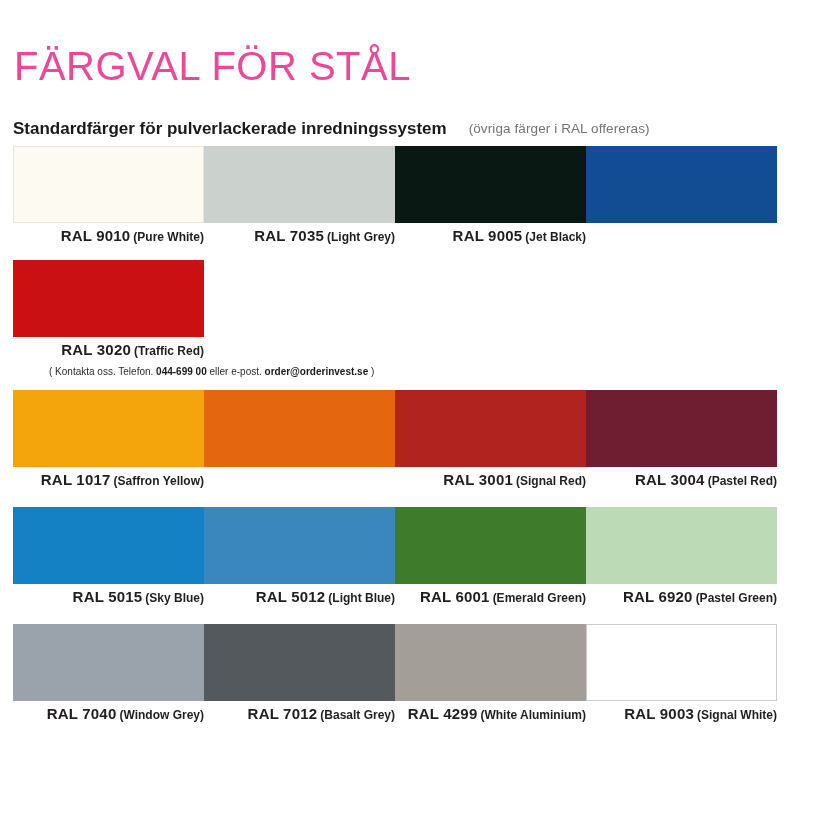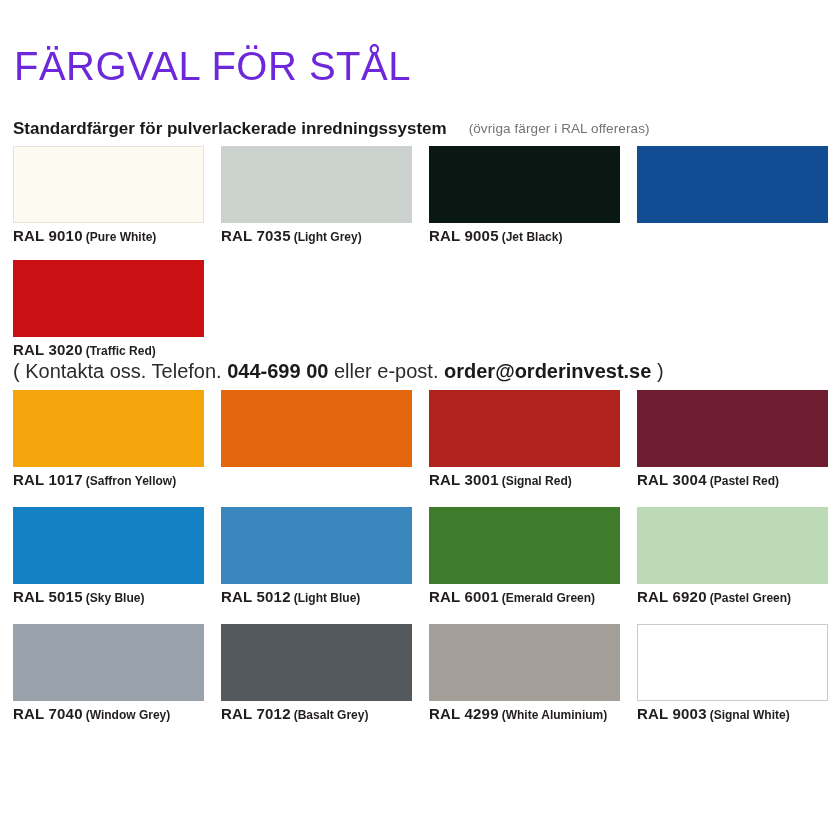--- a/index.html
+++ b/index.html
@@ -13,21 +13,21 @@
     overflow: hidden;
   }
   .page { width: 840px; padding: 0 12px 0 13px; }
 
   .main-title {
     margin: 44px 0 0 1px;
     font-size: 40px;
     line-height: 44px;
     font-weight: 300;
     letter-spacing: 0.5px;
-    color: #6d28d9;
+    color: #ec4899;
   }
 
   .section-head {
     font-size: 17px;
     line-height: 20px;
     font-weight: bold;
     color: #1a1a1a;
     display: flex;
     align-items: flex-end;
   }
@@ -35,30 +35,31 @@
   .sec2-head { margin-top: 34px; }
   .head-note {
     font-weight: normal;
     font-size: 13.5px;
     color: #737373;
     margin-left: 22px;
     letter-spacing: 0.1px;
   }
   .contact-note {
     margin-top: 3px;
-    font-size: 20px;
+    font-size: 10px;
     line-height: 17px;
     color: #2b2b2b;
+    margin-left: 36px;
   }
   .contact-note .b { font-weight: bold; color: #1a1a1a; }
 
   .swatch-grid {
     display: grid;
     grid-template-columns: repeat(4, 191px);
-    column-gap: 17px;
+    text-align: right;
   }
   .grid-1 { margin-top: 7px; row-gap: 14px; }
   .grid-2 { margin-top: 10px; row-gap: 17px; }
 
   .cell { width: 191px; }
   .swatch {
     width: 191px;
     height: 77px;
     border: none;
   }

